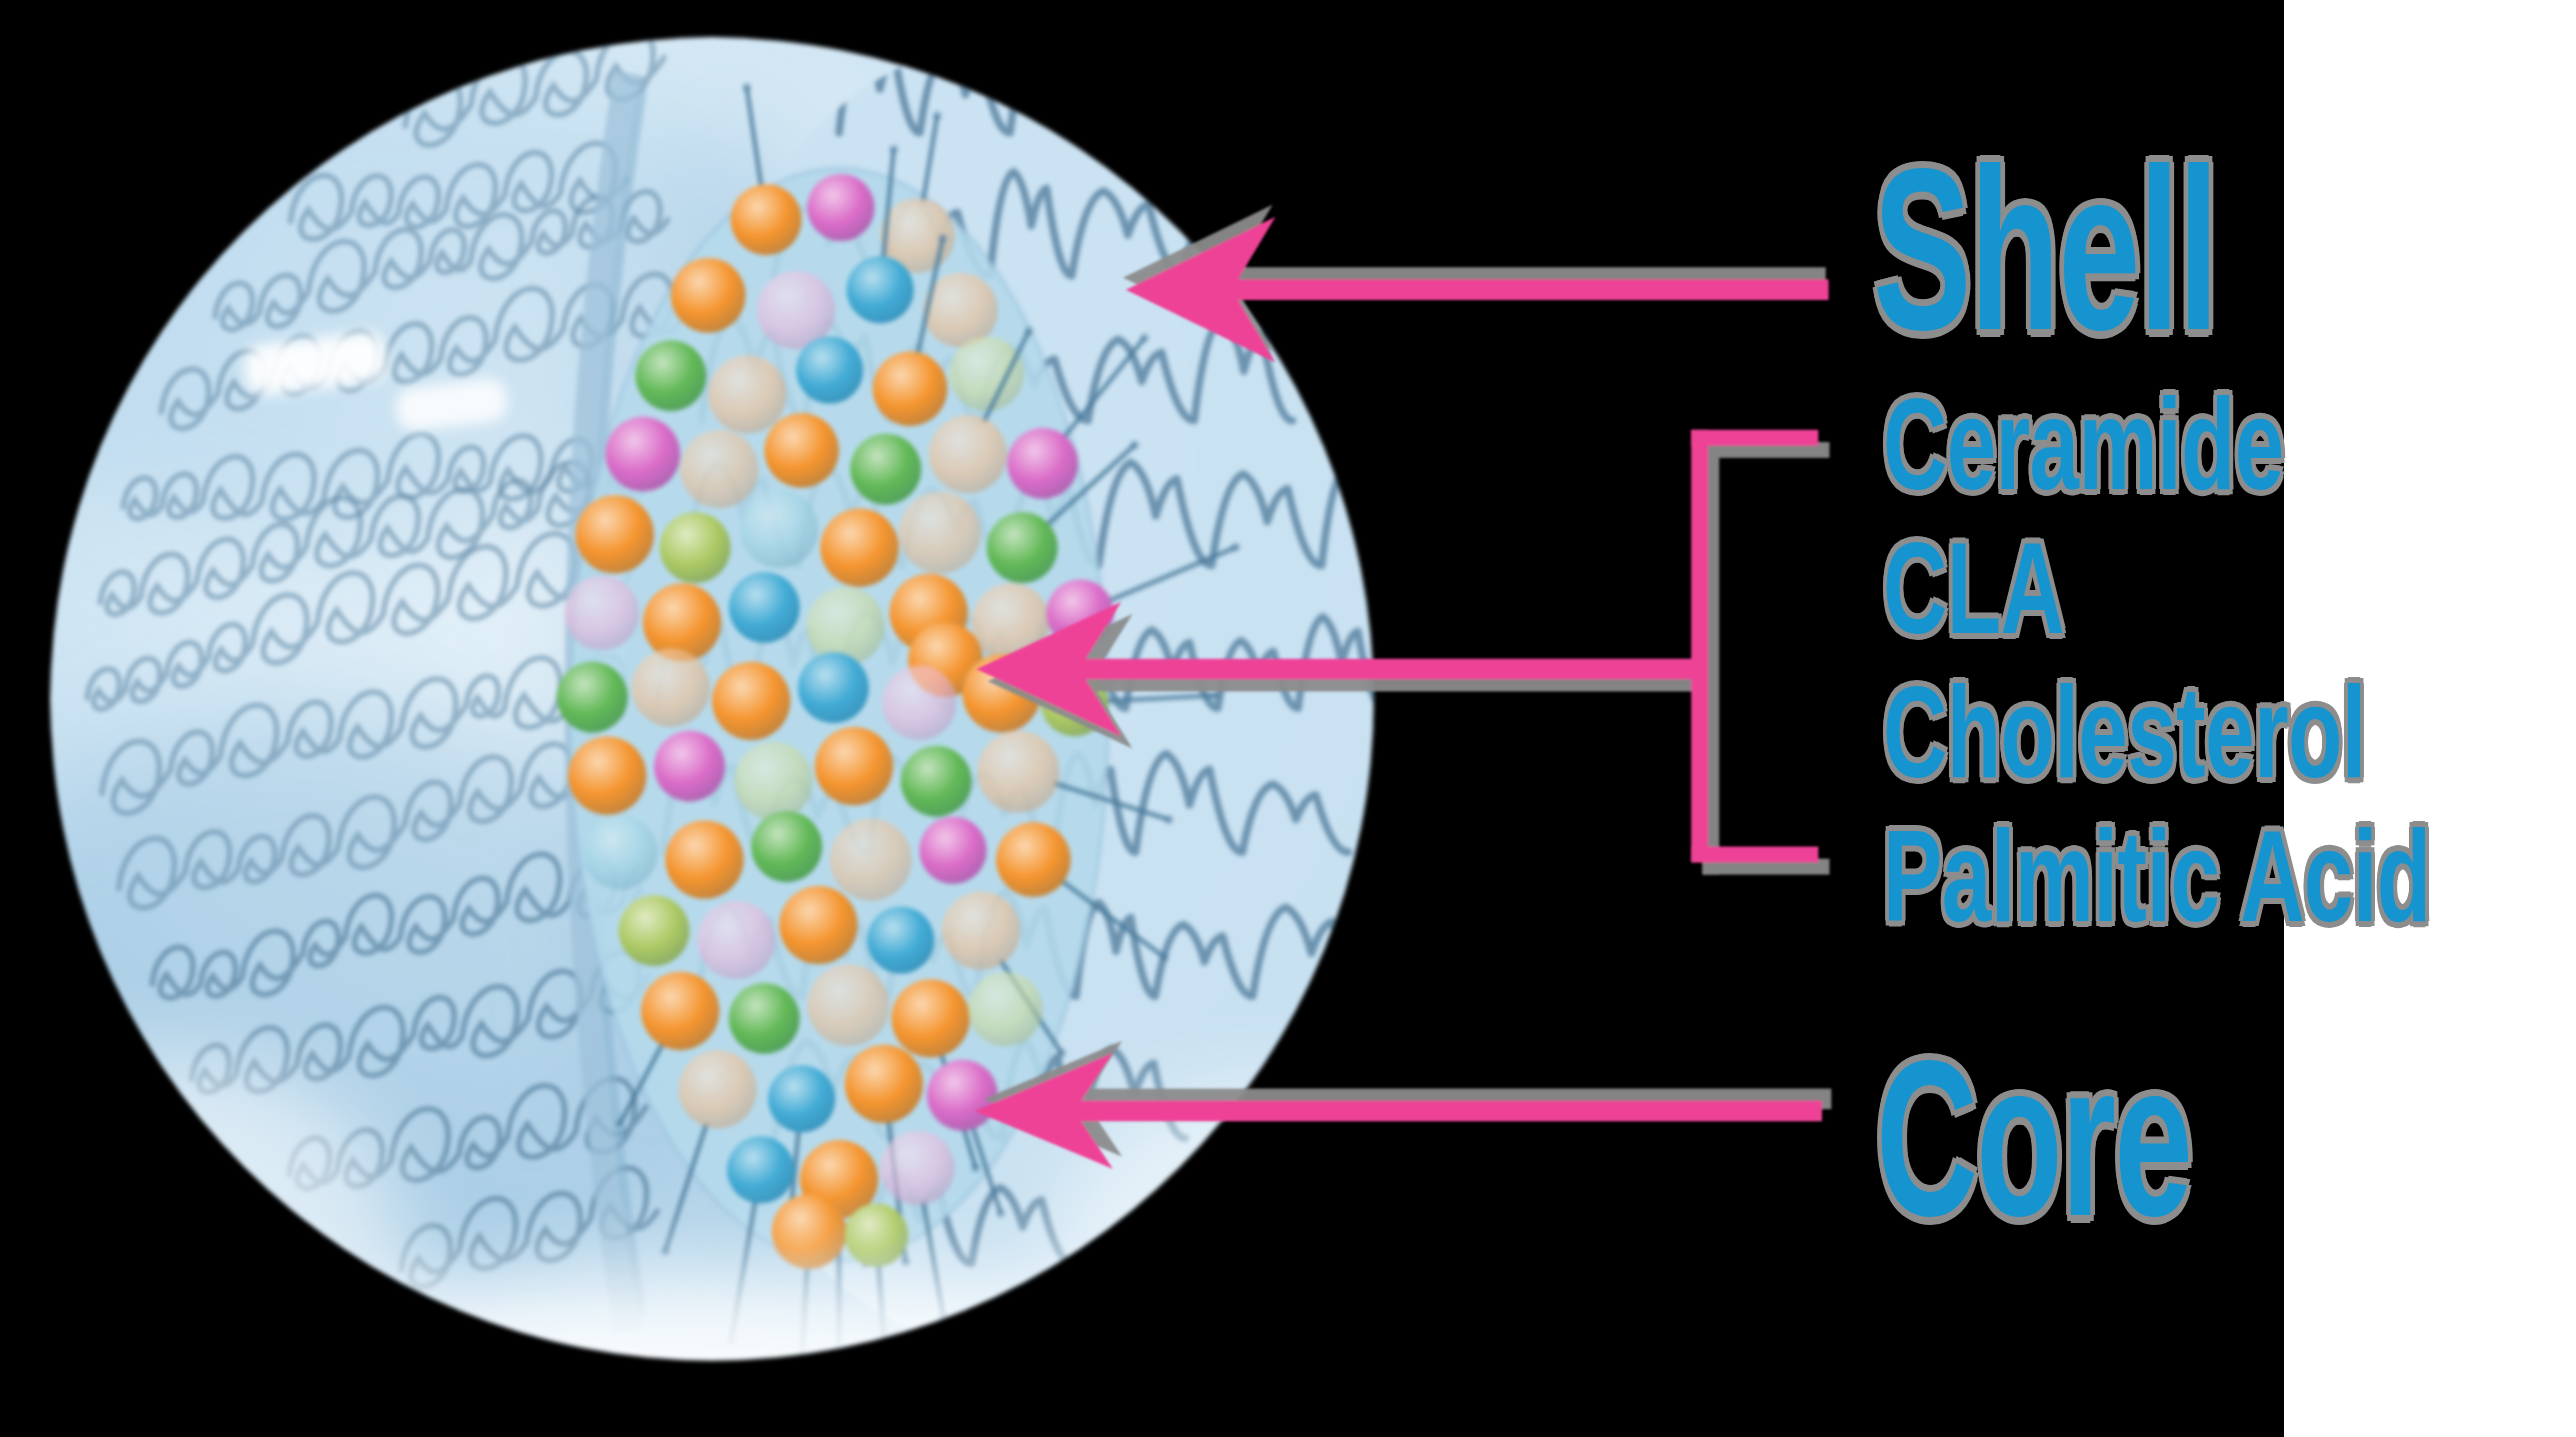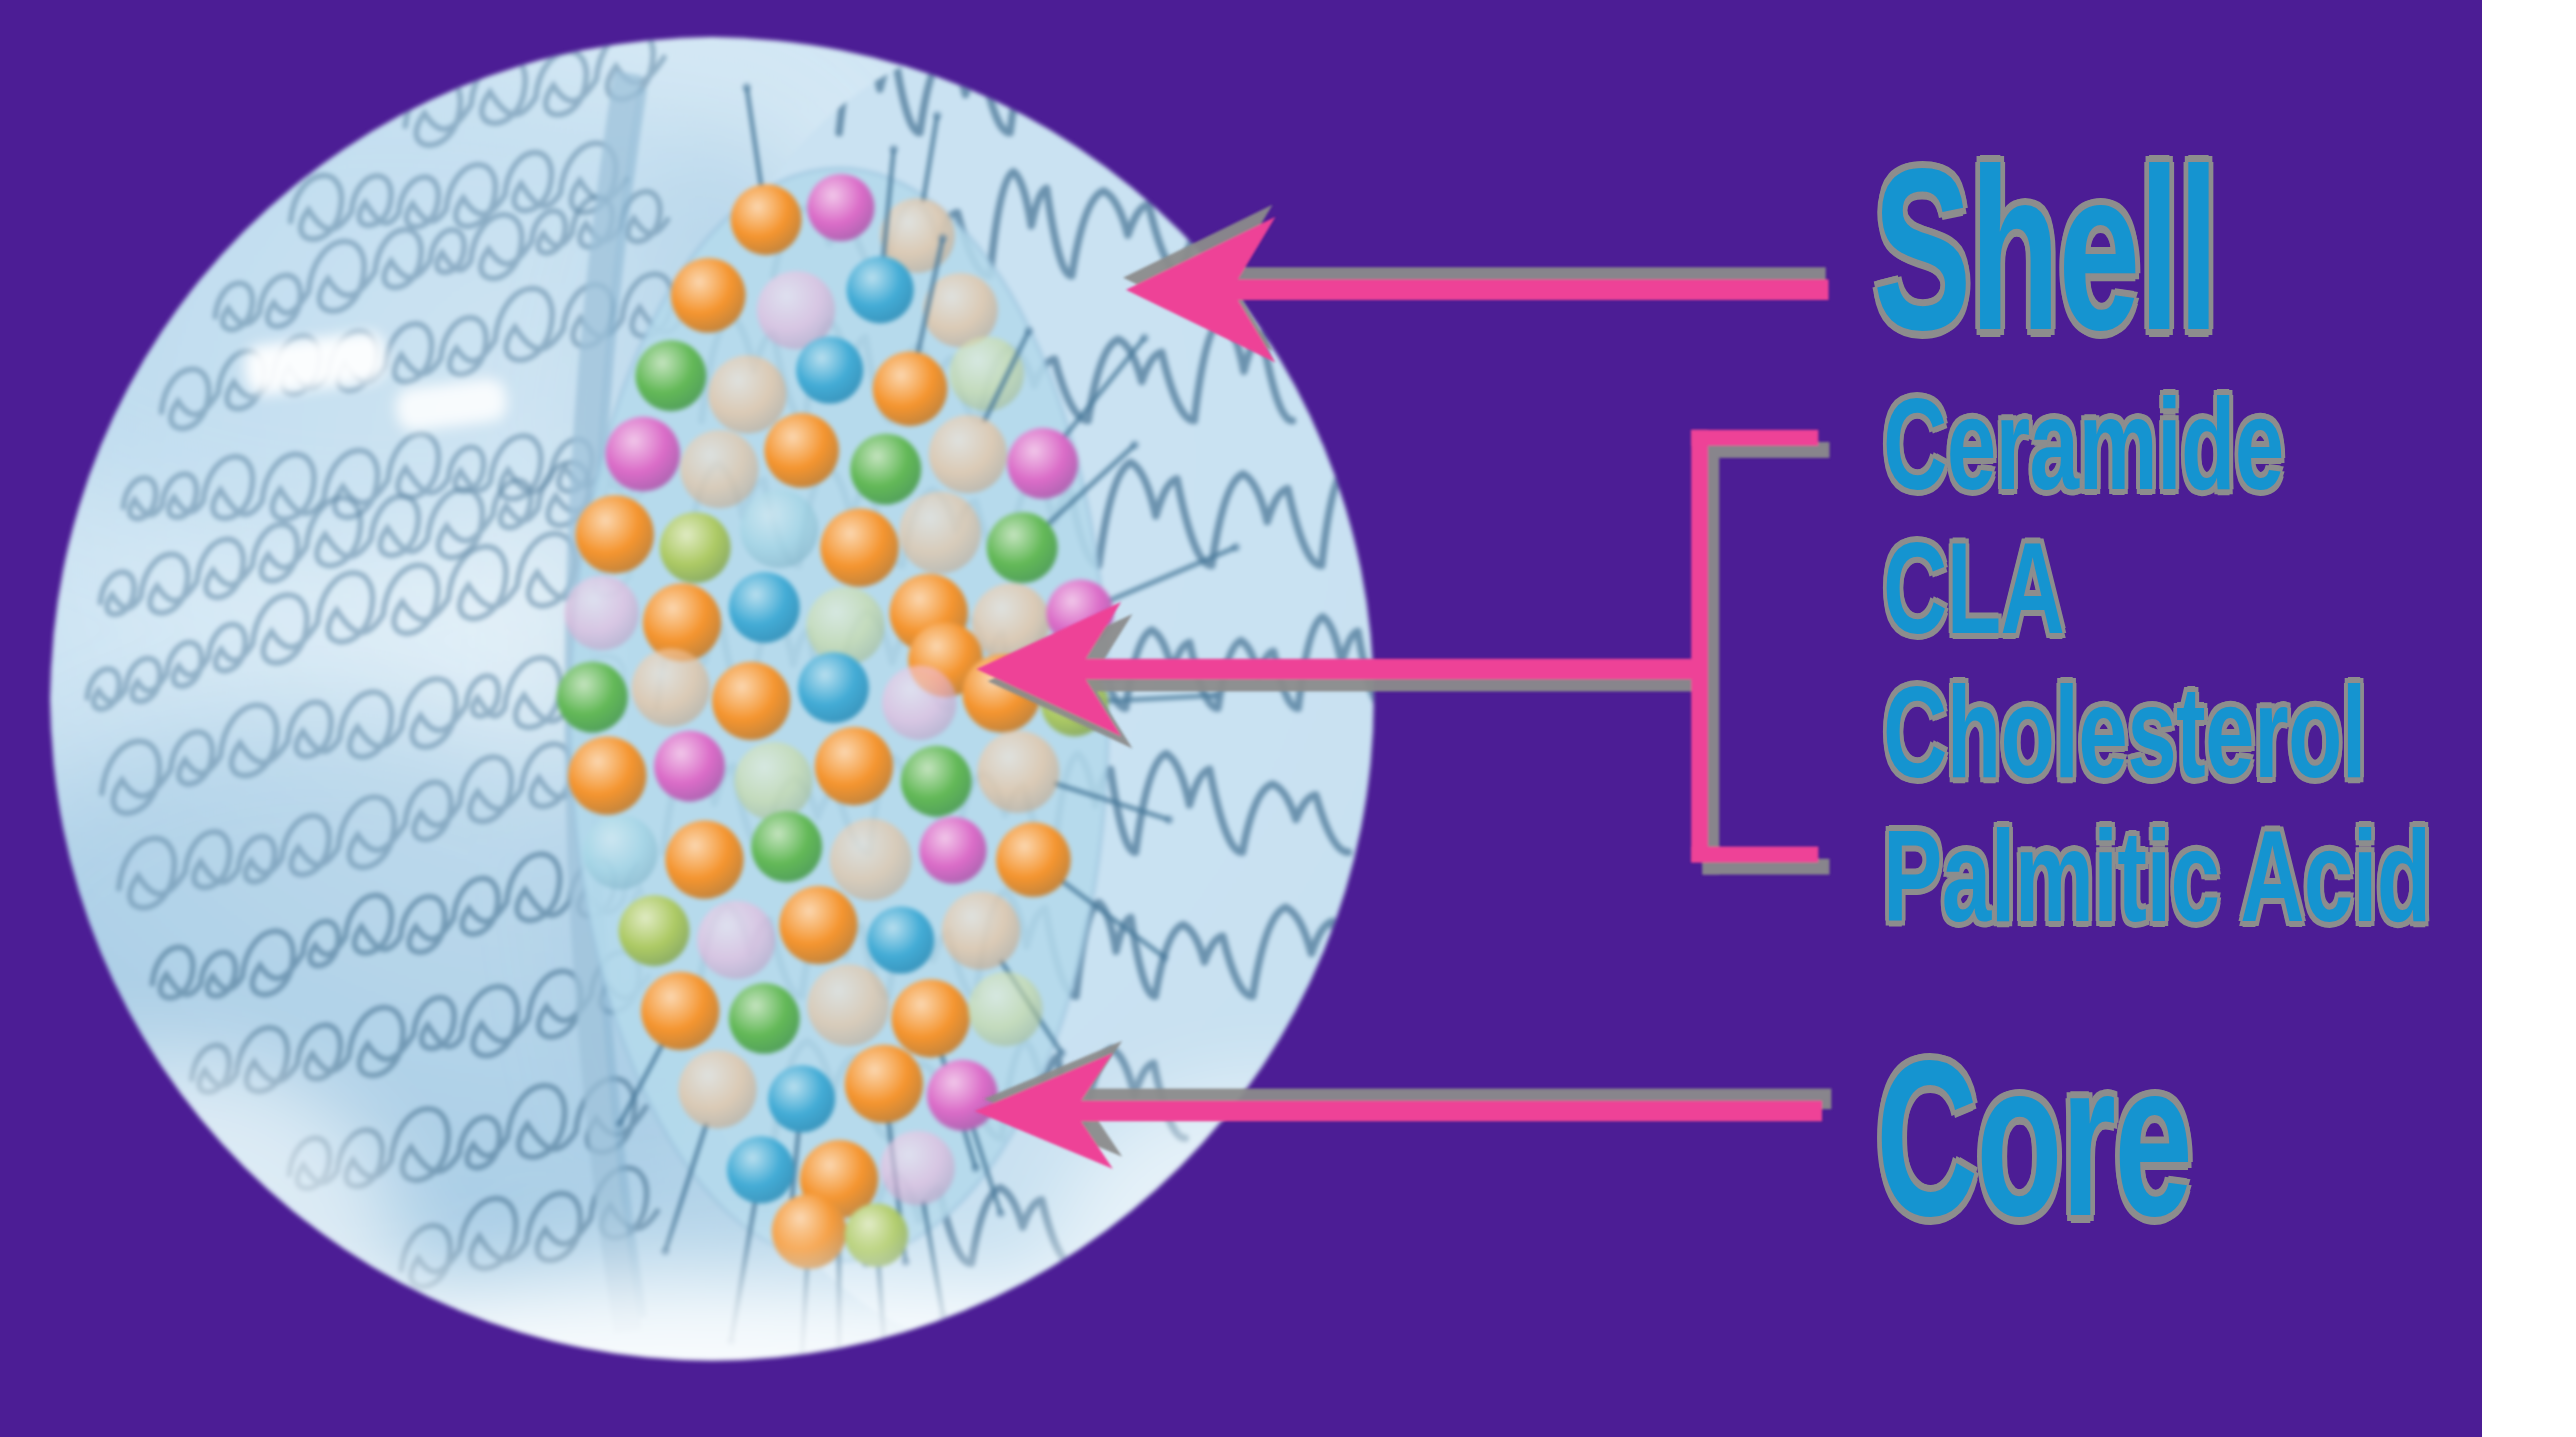--- a/index.html
+++ b/index.html
@@ -1,17 +1,17 @@
 <!DOCTYPE html>
 <html style="--label-blue: #1594d0; --label-shadow: #8d8d8d; --arrow-pink: #ee4397;font-size:15px"><head>
 <meta charset="utf-8">
 <style>
   html,body{margin:0;padding:0;background:#ffffff;}
   body{width:2576px;height:1438px;overflow:hidden;font-family:"Liberation Sans",sans-serif;}
-  .stage{position:relative;width:2482px;height:1438px;background:#4c1d95;}
+  .stage{position:relative;width:2284px;height:1438px;background:#000000;}
   .stage svg.fig{position:absolute;left:0;top:0;}
   .biglabel{
     position:absolute;font-weight:bold;line-height:1;white-space:nowrap;
     color:var(--label-blue);transform-origin:0 0;letter-spacing:-2.8px;
     text-shadow:7.5px 0 0 var(--label-shadow),-7.5px 0 0 var(--label-shadow),
                 0 7.5px 0 var(--label-shadow),0 -7.5px 0 var(--label-shadow),
                 5.6px 5.6px 0 var(--label-shadow),-5.6px -5.6px 0 var(--label-shadow),
                 5.6px -5.6px 0 var(--label-shadow),-5.6px 5.6px 0 var(--label-shadow);
   }
   #shell-label{left:1873px;top:134px;font-size:231px;transform:scaleX(0.64);}

